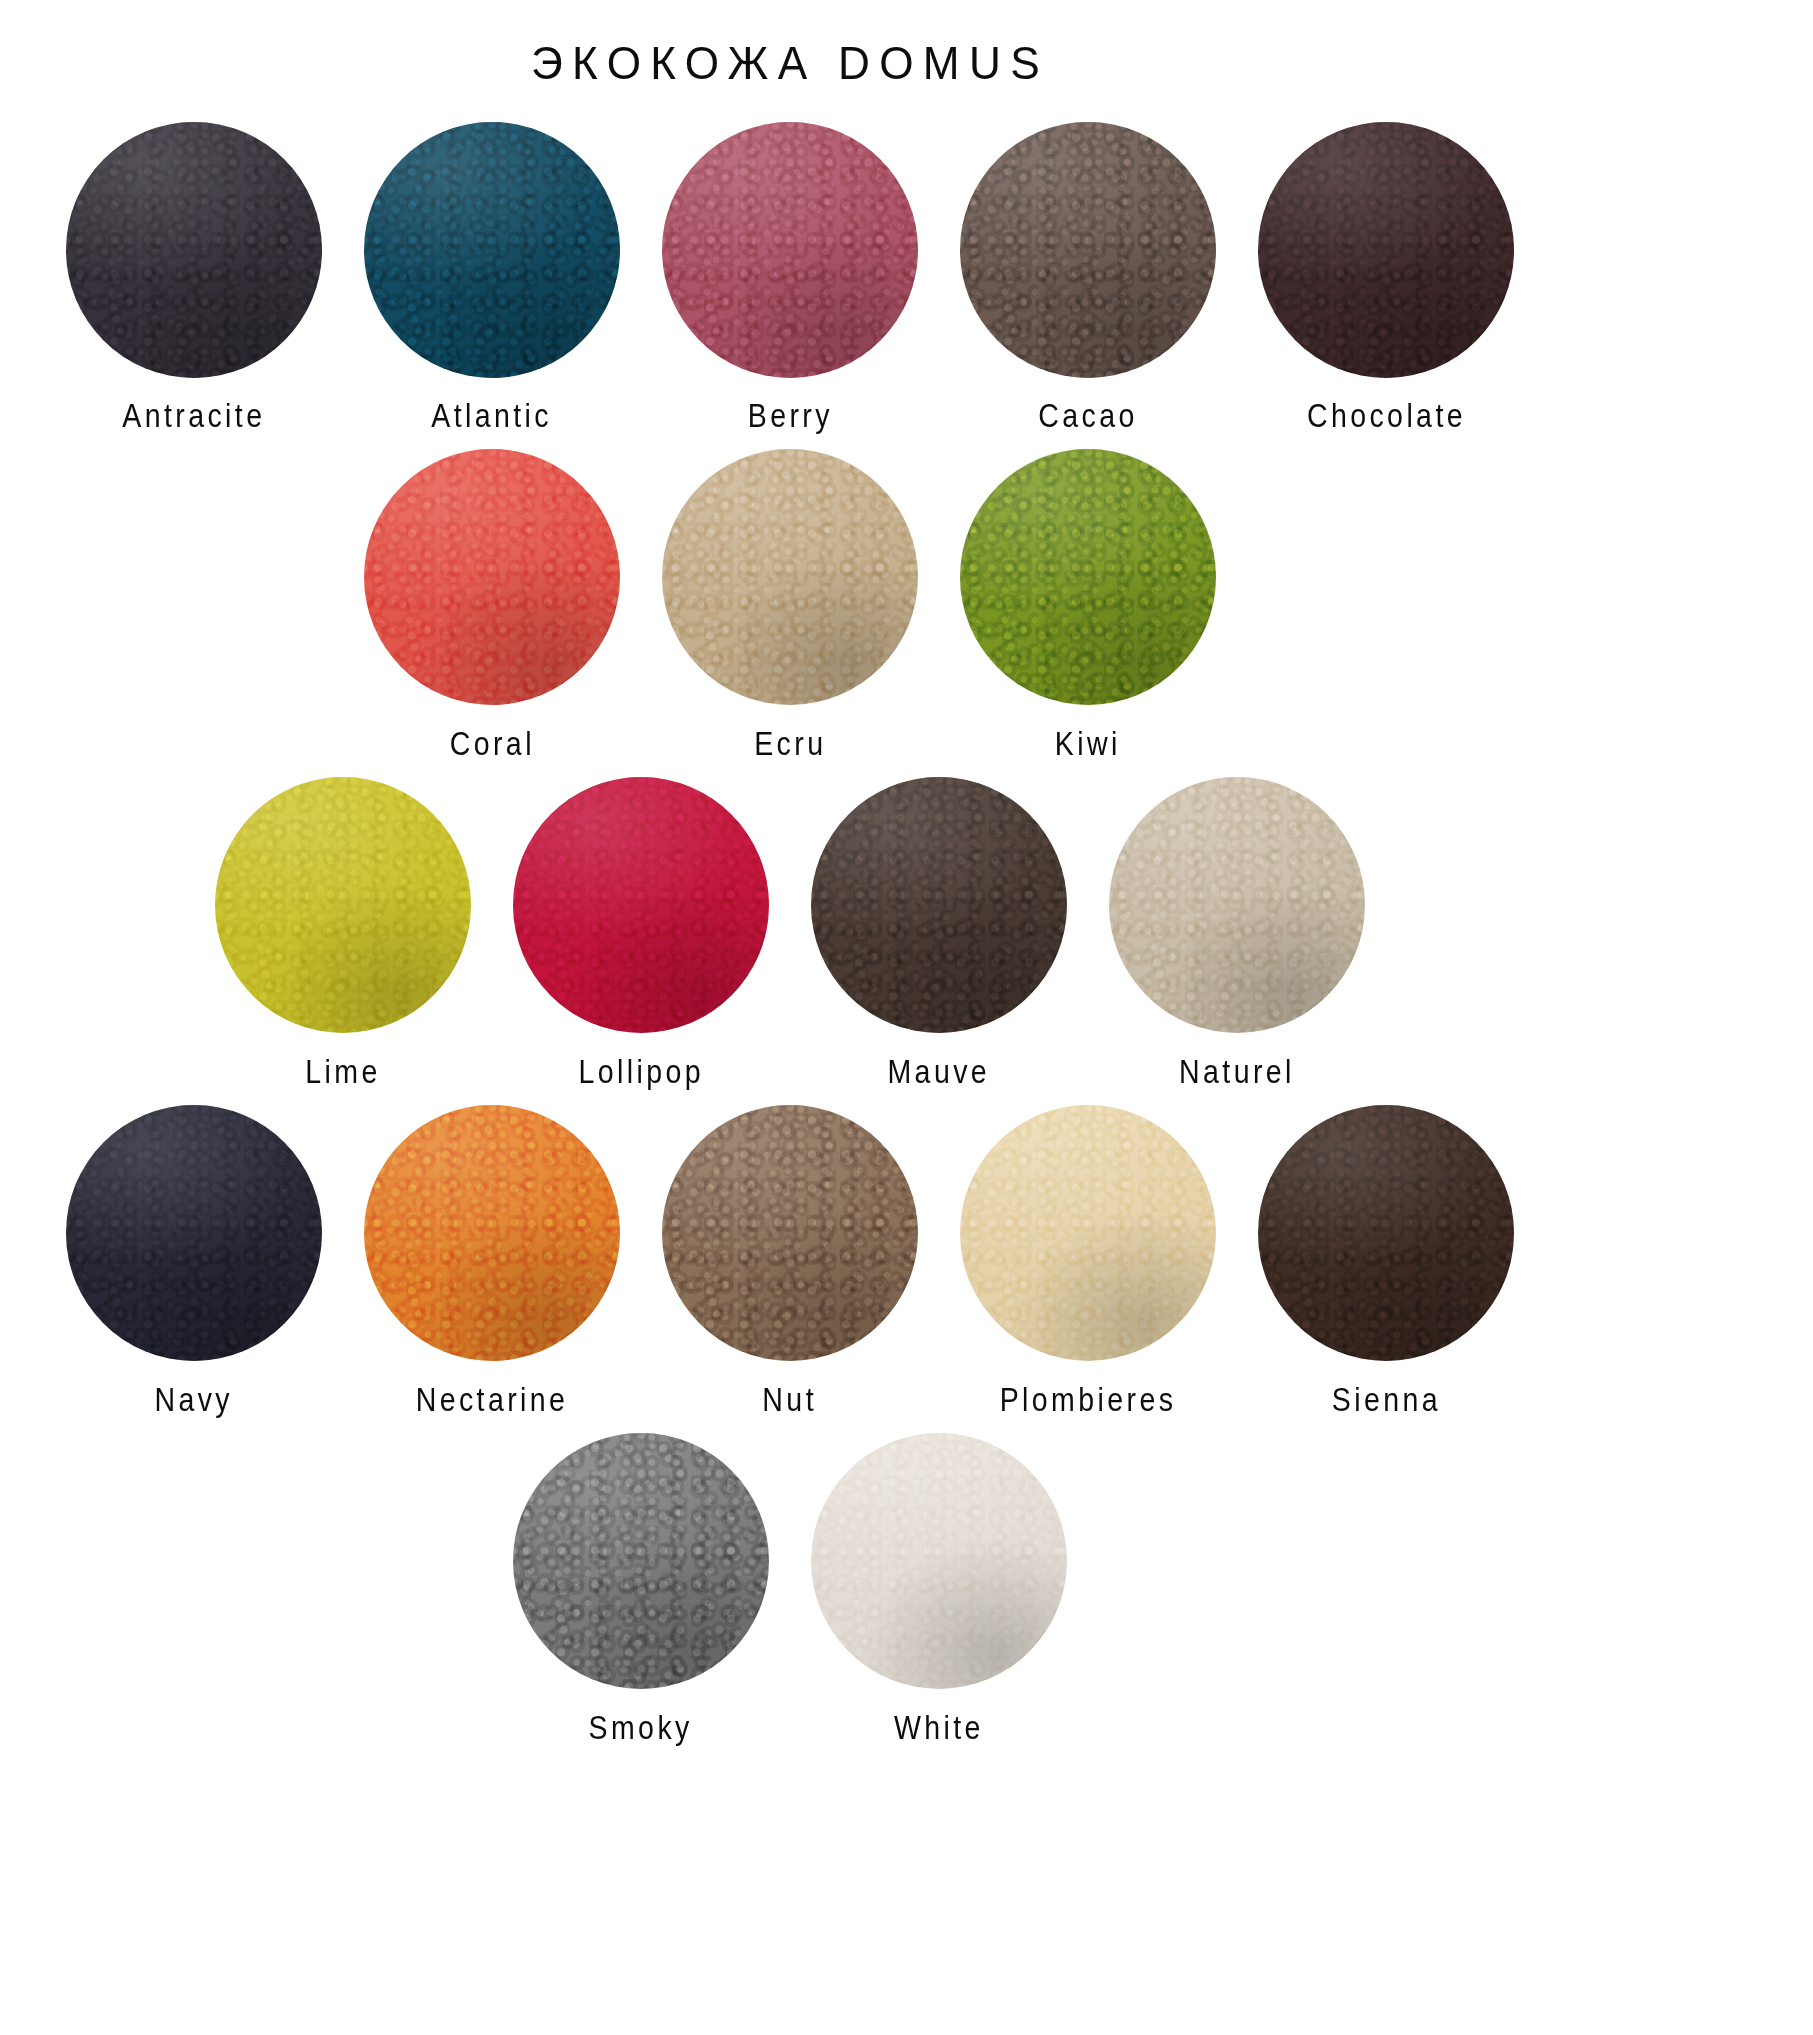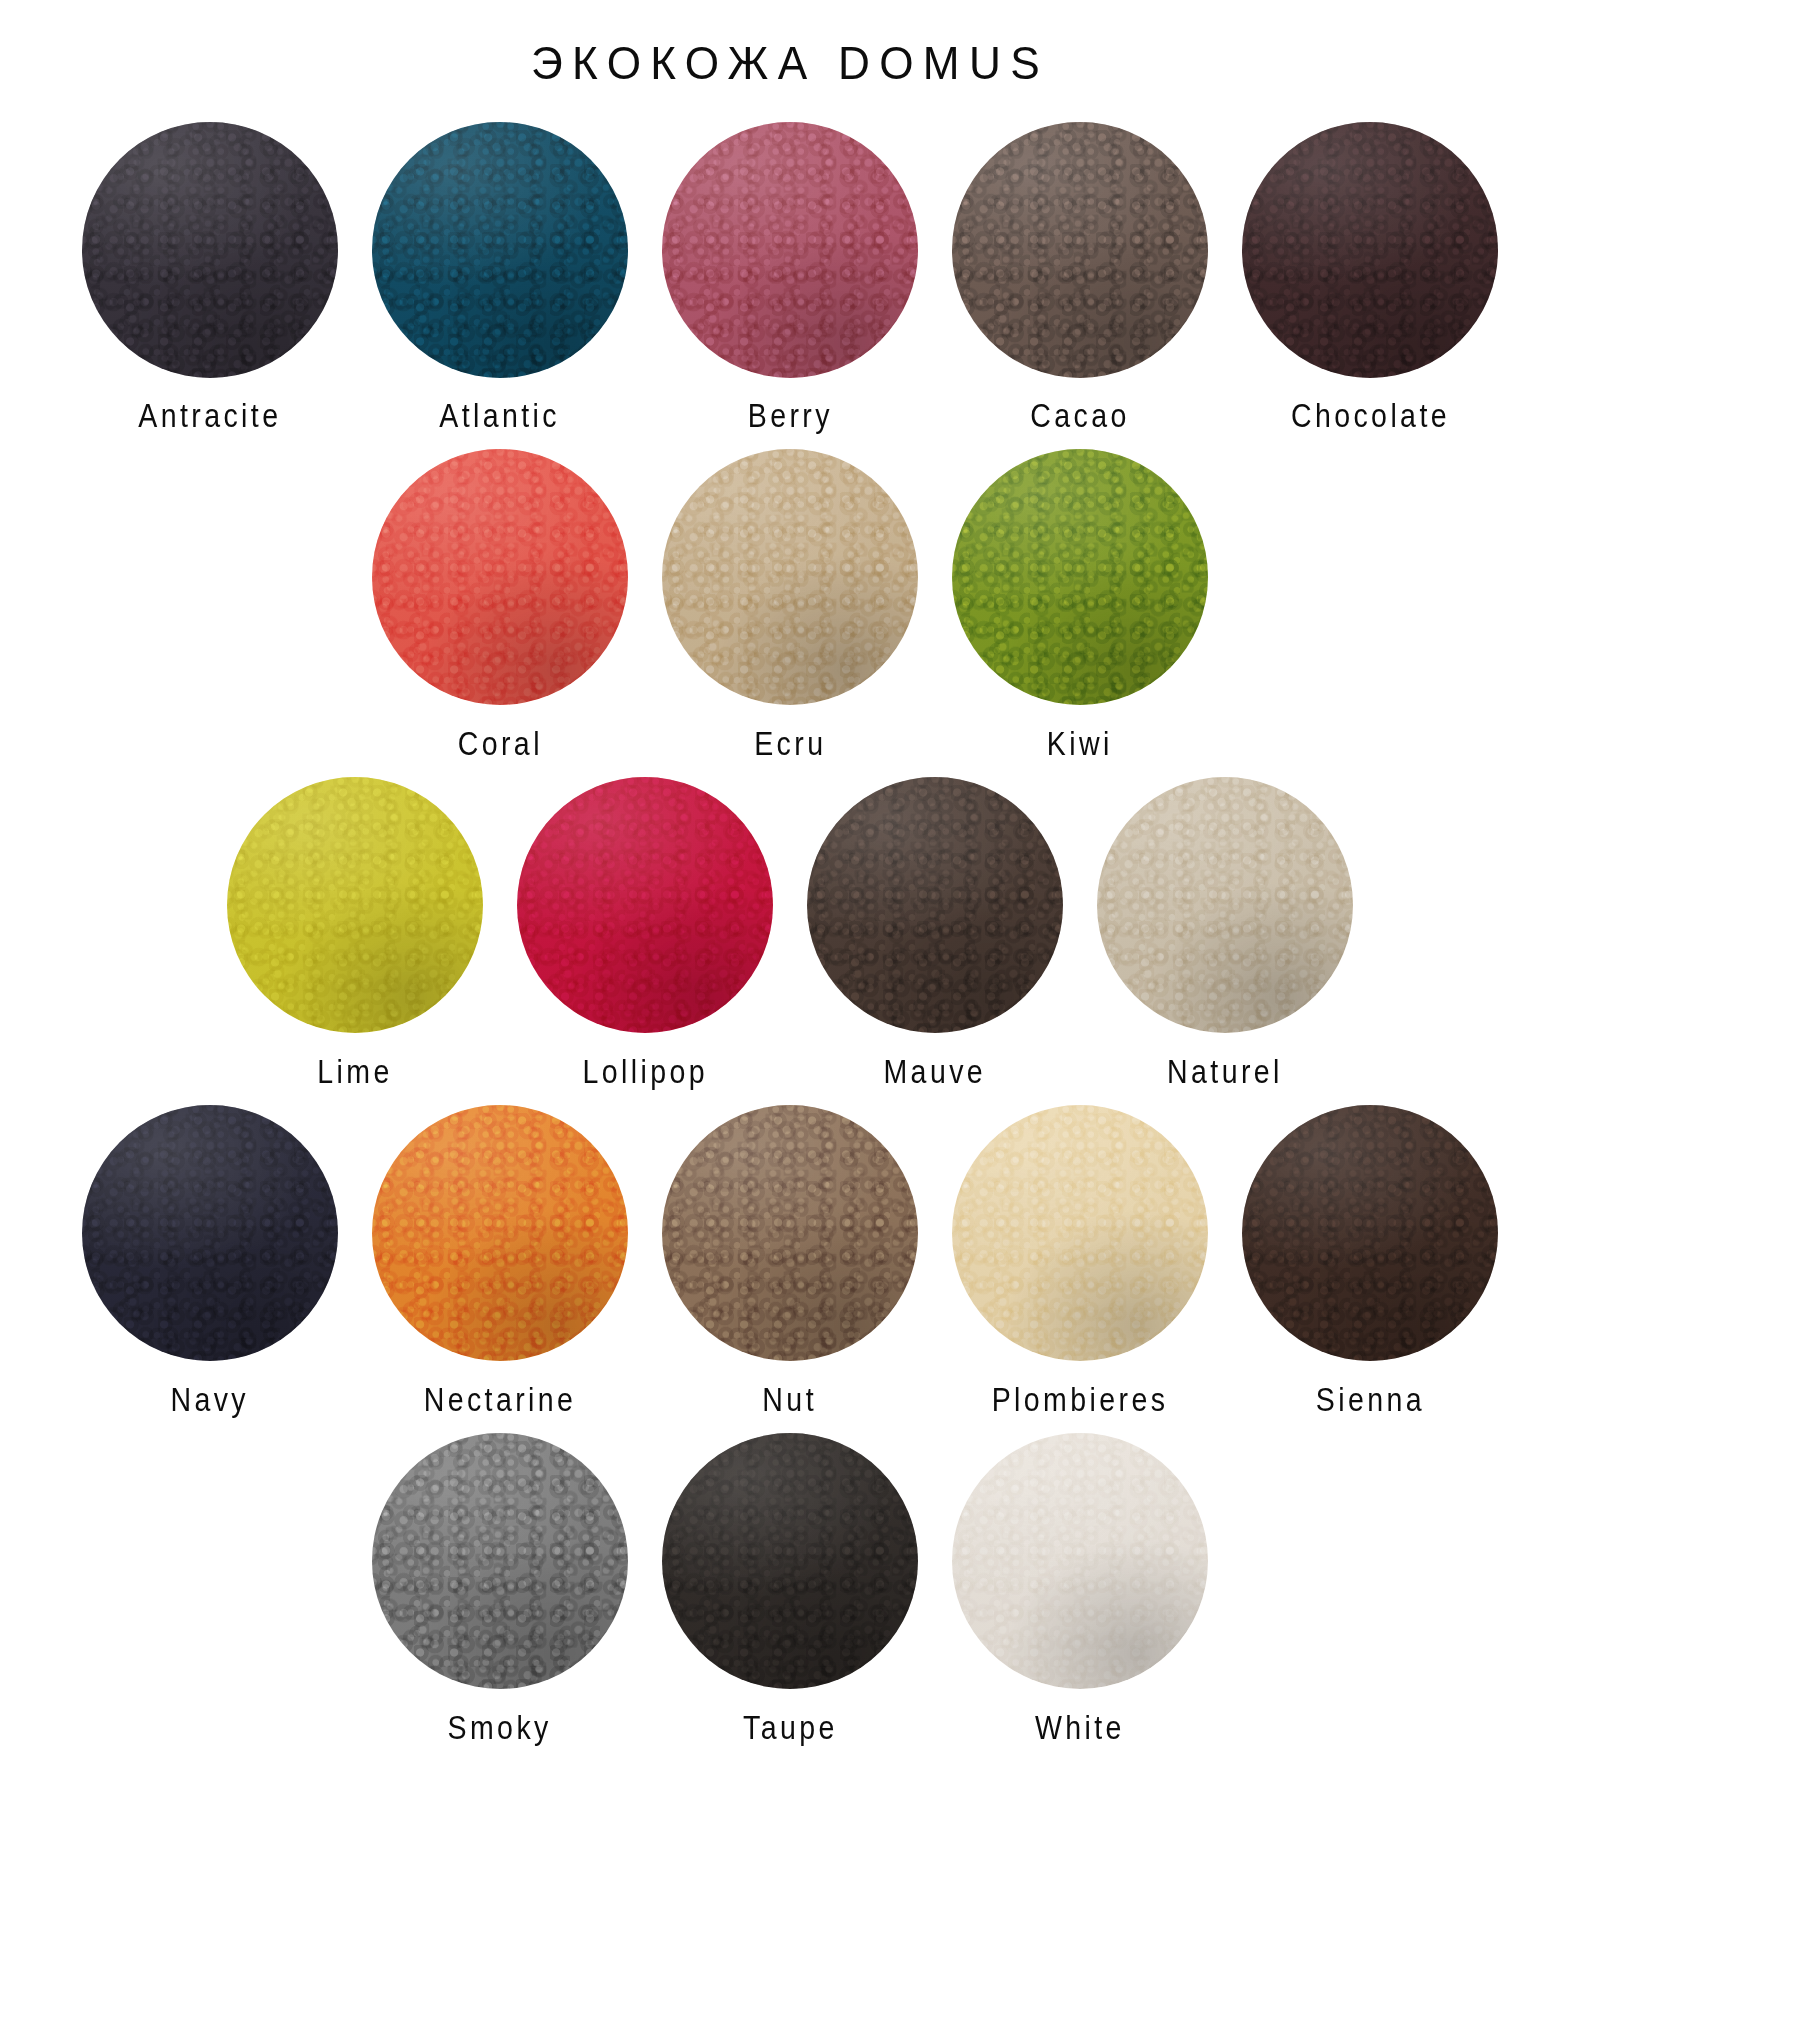--- a/index.html
+++ b/index.html
@@ -41,21 +41,21 @@
   
   .palette {
     margin-top: 31px;
     padding: 0 21px;
   }
 
   .swatch-row {
     display: flex;
     justify-content: center;
     align-items: flex-start;
-    gap: 25px;
+    gap: 33px;
     margin-bottom: 10.4px;
   }
 
   .swatch-cell {
     width: 265px;
     display: flex;
     flex-direction: column;
     align-items: center;
   }
 
@@ -240,26 +240,20 @@
       </div>
       <div class="swatch-row row-5">
         <div class="swatch-cell">
           <div class="disc-wrap">
             <div class="disc" style="background: rgb(125, 125, 125);"></div>
           </div>
           <div class="label" style="color: rgb(13, 13, 13);">Smoky</div>
         </div>
         <div class="swatch-cell">
           <div class="disc-wrap">
-            <div class="disc" style="background: rgb(46, 41, 38);"></div>
-          </div>
-          <div class="label" style="color: rgb(13, 13, 13);">Taupe</div>
-        </div>
-        <div class="swatch-cell">
-          <div class="disc-wrap">
             <div class="disc" style="background: rgb(234, 228, 220);"></div>
           </div>
           <div class="label" style="color: rgb(13, 13, 13);">White</div>
         </div>
       </div>
     </div>
 
 </div>
 
 

